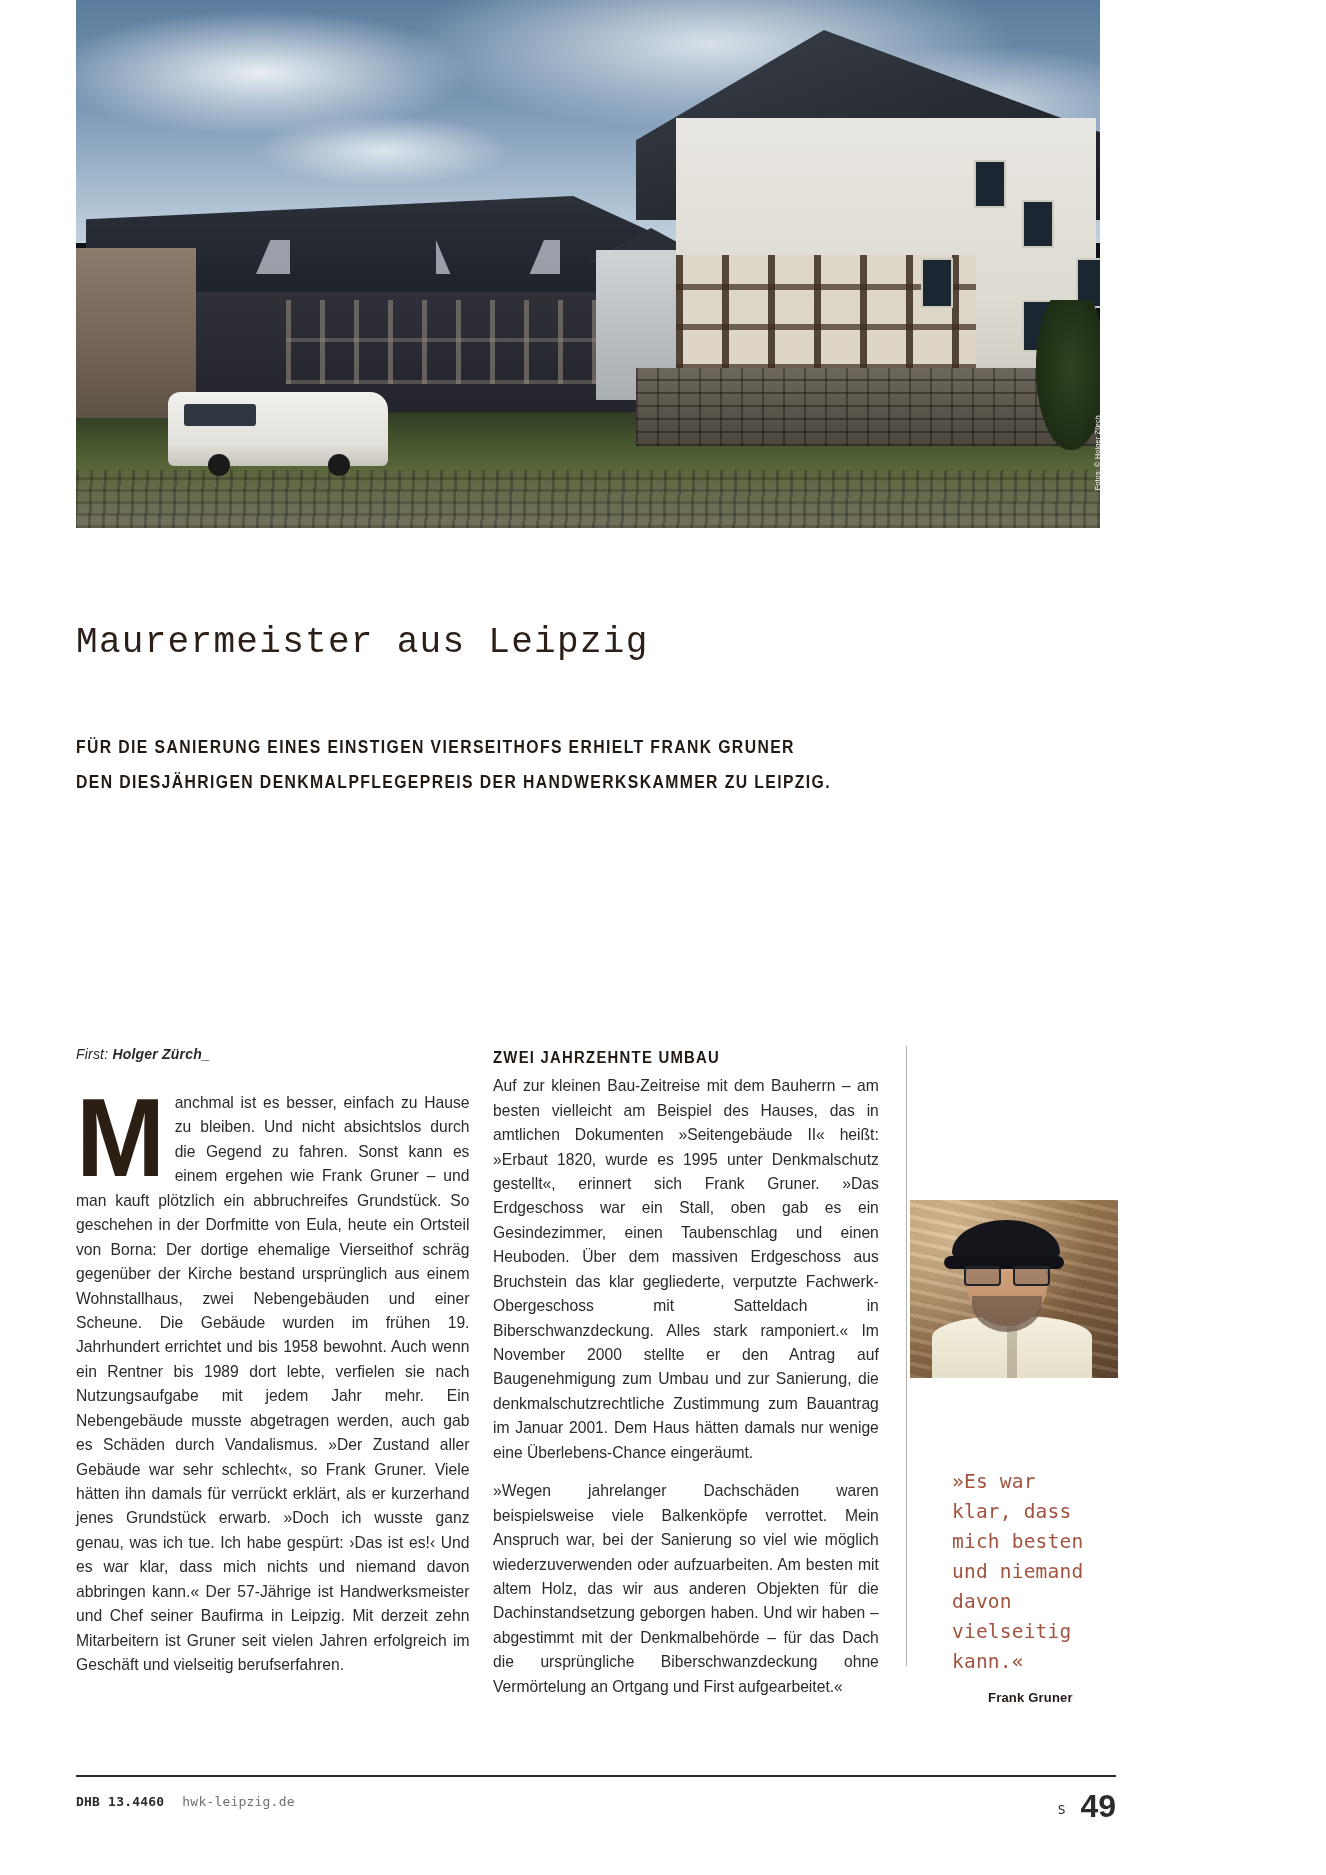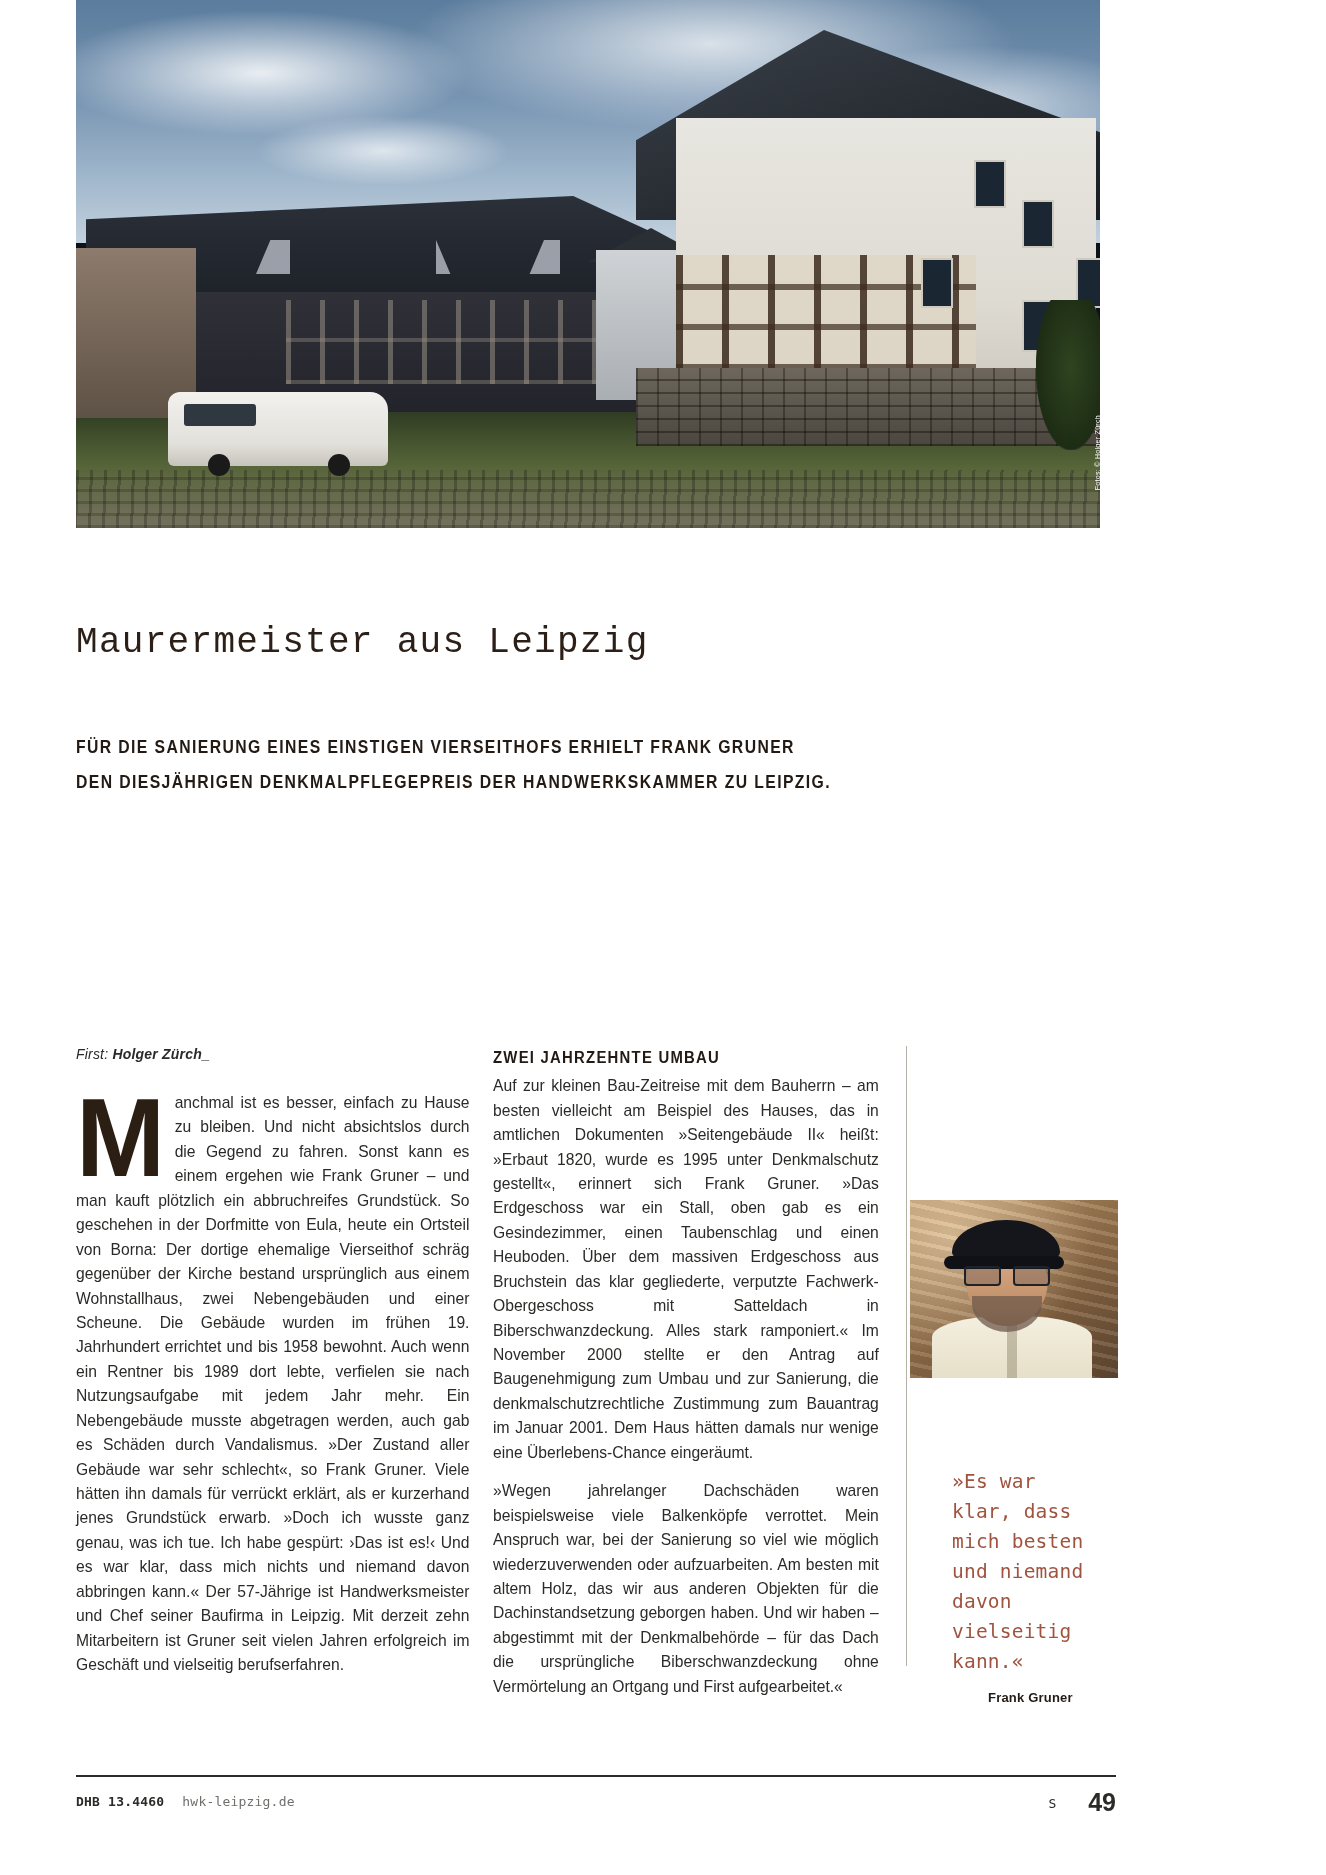--- a/index.html
+++ b/index.html
@@ -357,23 +357,23 @@
     right: 210px;
     top: 1788px;
     font-family: "DejaVu Sans Mono", monospace;
     font-size: 13px;
     letter-spacing: 1px;
     color: #2b2b29;
   }
   .pageno .num {
     font-family: "Liberation Sans", sans-serif;
     font-weight: bold;
-    font-size: 25px;
+    font-size: 32px;
     letter-spacing: 0;
-    margin-left: 22px;
+    margin-left: 5px;
     vertical-align: -3px;
   }
 </style>
 </head>
 <body>
 
 <div class="hero">
   <div class="hero-sky"></div>
   <div class="h-ground"></div>
 

